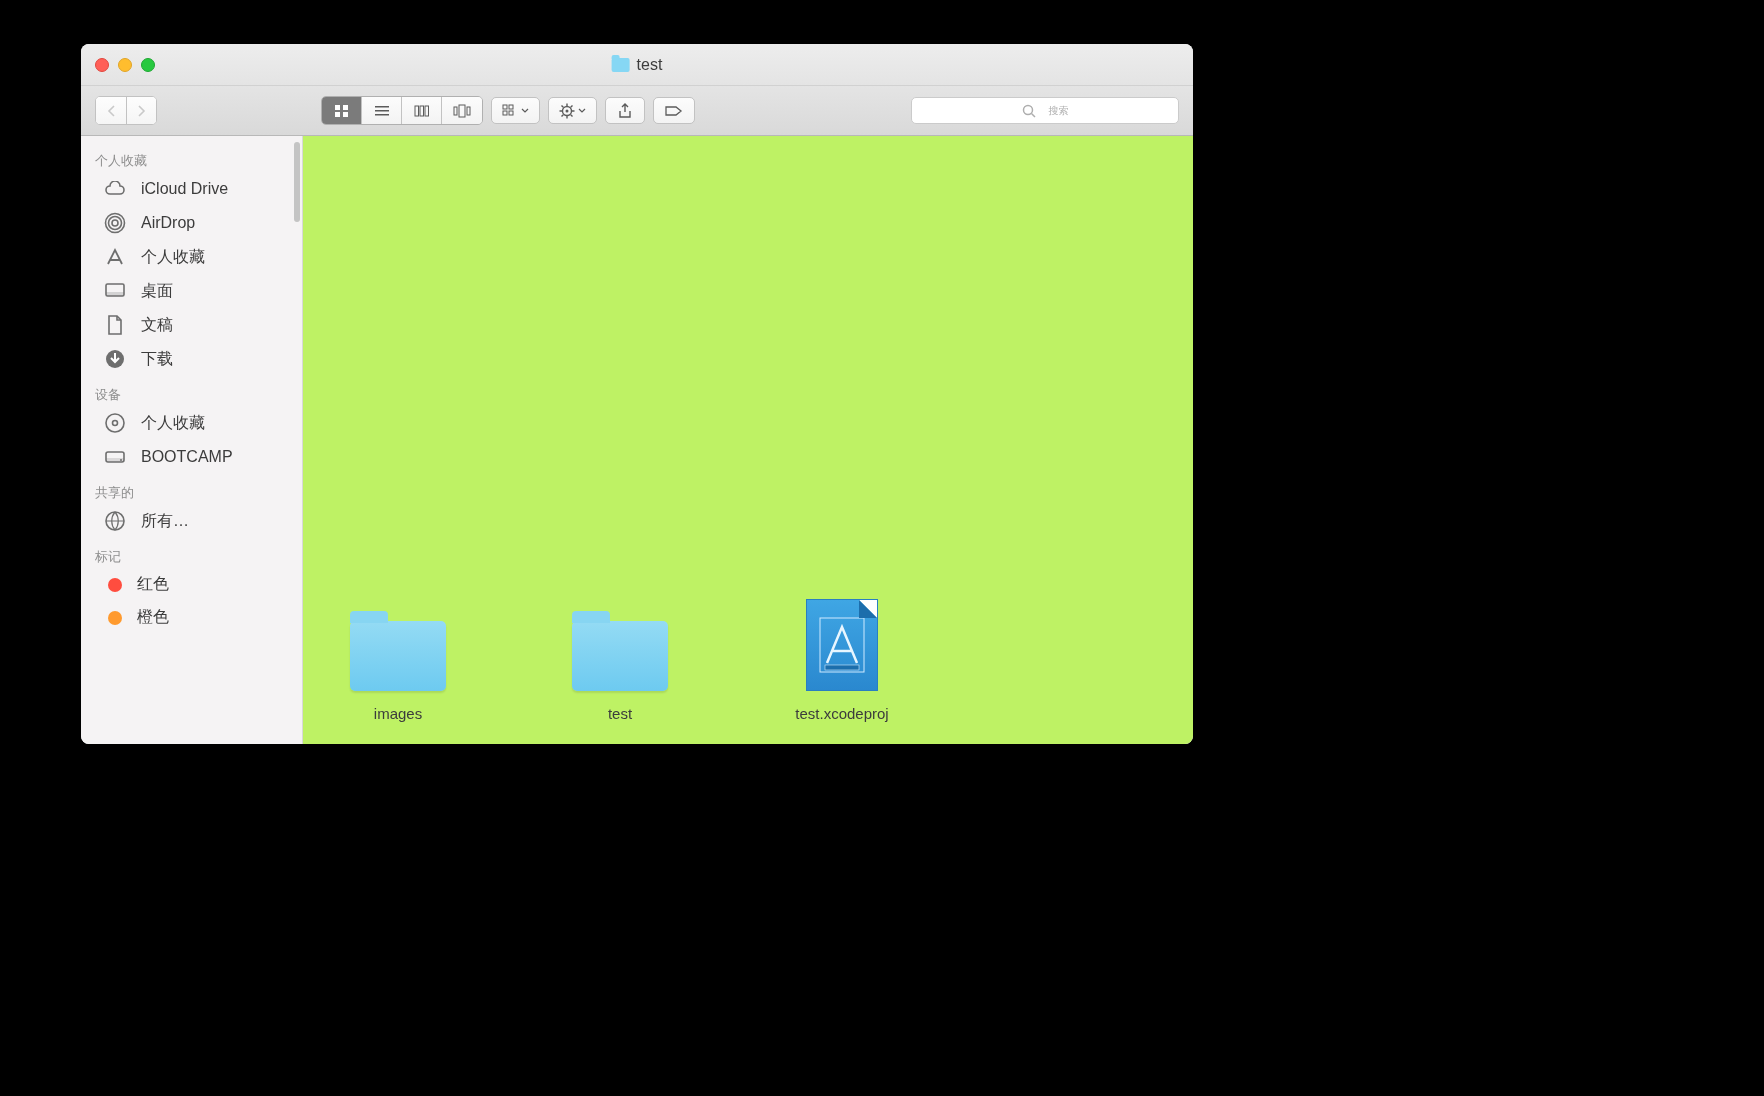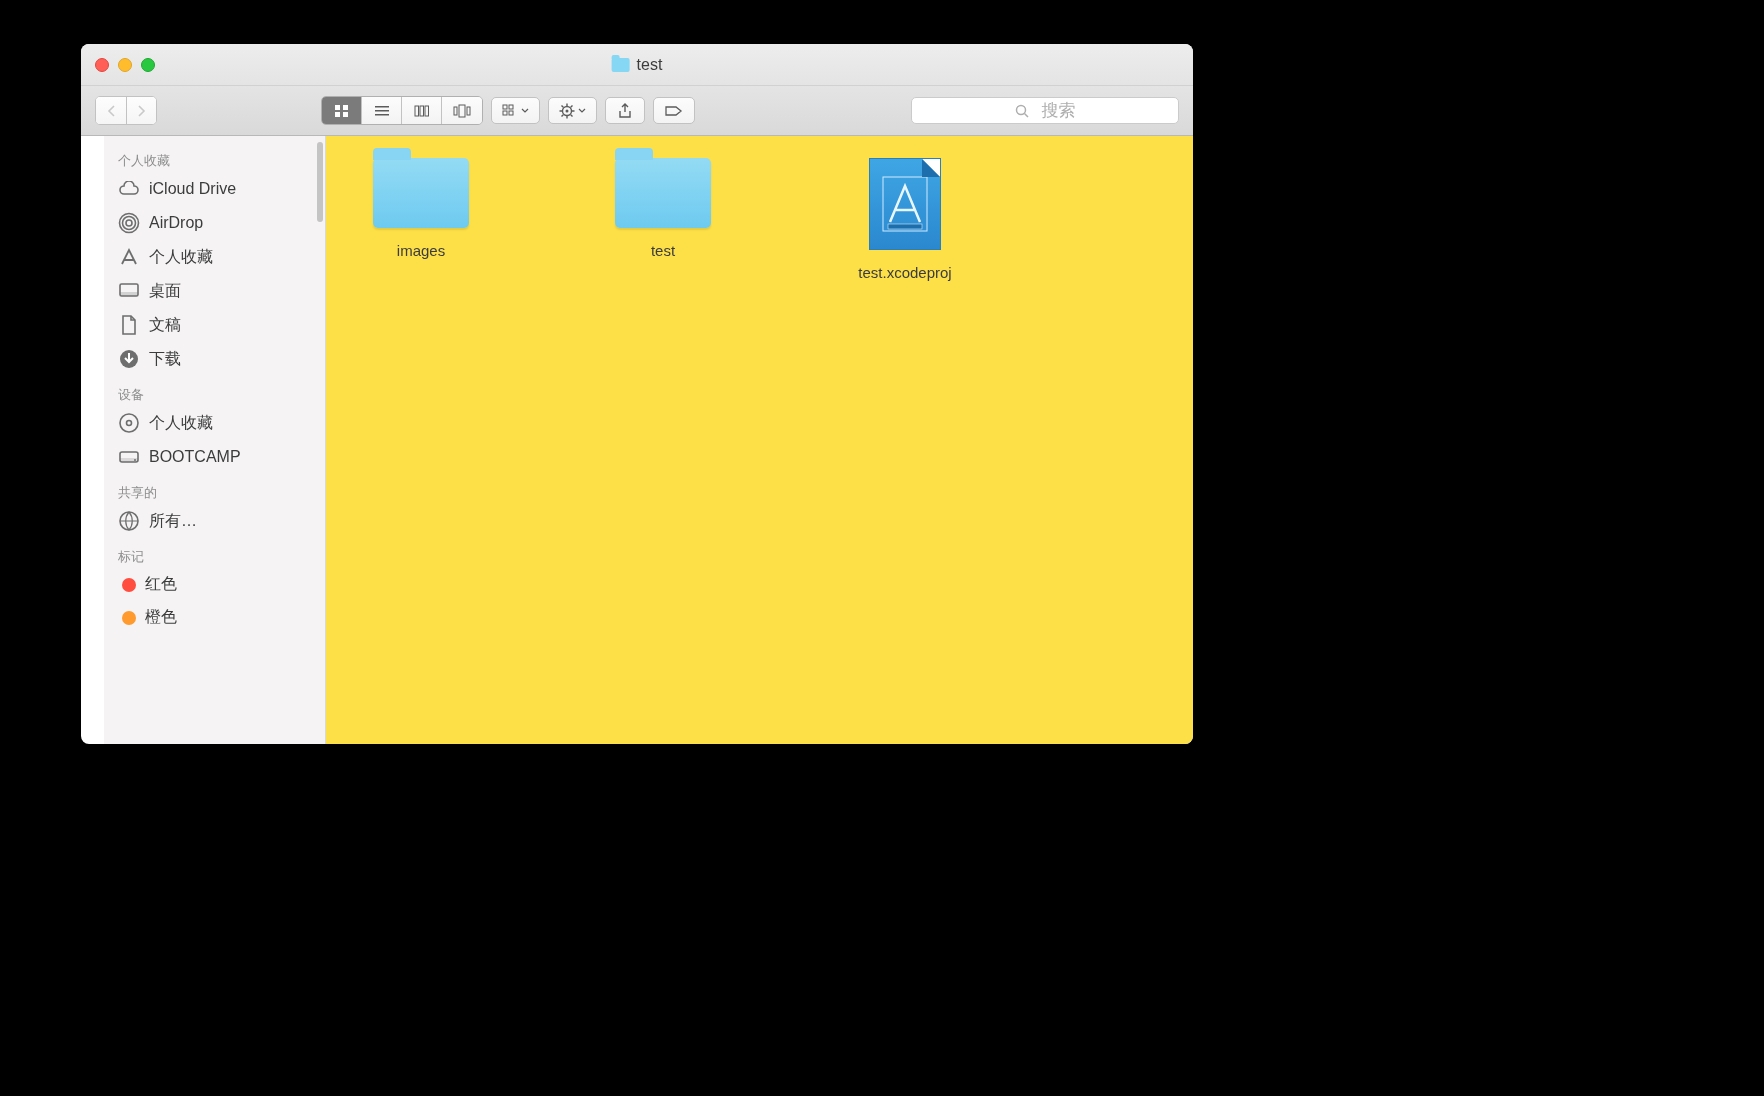--- a/index.html
+++ b/index.html
@@ -123,74 +123,73 @@
   }
   .searchbox {
     margin-left: auto;
     width: 268px; height: 27px;
     background: #fff;
     border: 1px solid #cbcbcb;
     border-radius: 5px;
     display: flex; align-items: center; justify-content: center;
     gap: 13px;
     color: #aeaeae;
-    font-size: 17px;
+    font-size: 10px;
   }
   
   .body {
     display: flex;
     flex: 1 1 auto;
     overflow: hidden;
   }
   .sidebar {
     width: 222px;
     background: #f5f3f4;
     border-right: 1px solid #d8d8d8;
     overflow-y: auto;
     padding-top: 6px;
     position: relative;
-    margin-left: 23px;
   }
   .sidebar::after {
     content:"";
     position:absolute;
     right:2px; top:6px;
     width:6px; height:80px;
     background:#c4c4c4;
     border-radius:3px;
   }
   .sb-header {
     font-size: 13px; color: #8d8d8d;
     padding: 10px 14px 2px 14px;
     font-weight: 400;
   }
   .sb-item {
     display: flex; align-items: center;
-    gap: 9px;
-    padding: 6px 10px 6px 14px;
+    gap: 15px;
+    padding: 6px 10px 6px 23px;
     font-size: 16px; color: #3c3c3c;
     cursor: default;
   }
   .sb-item .ico {
     width: 22px; height: 22px;
     display: flex; align-items: center; justify-content: center;
     color: #6e6e6e;
   }
   .tag-dot {
     width: 14px; height: 14px;
     border-radius: 50%;
     margin-left: 4px;
   }
   .content {
     flex: 1;
-    background: #fde047;
+    background: #bef264;
     padding: 22px 20px;
     display: flex;
-    align-items: flex-start;
-    gap: 92px;
+    align-items: flex-end;
+    gap: 72px;
   }
   .file-item {
     display: flex;
     flex-direction: column;
     align-items: center;
     width: 150px;
     gap: 14px;
   }
   .folder-icon-lg {
     width: 96px; height: 70px;

